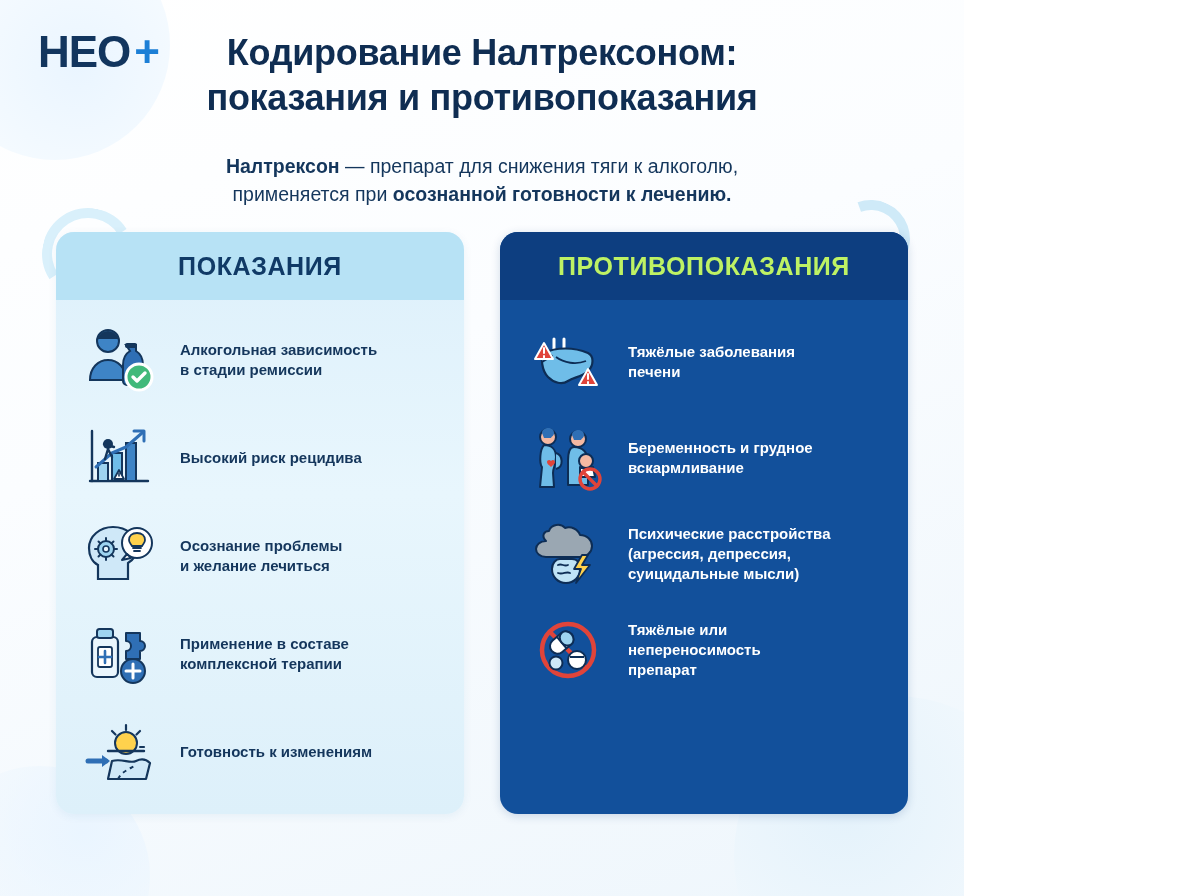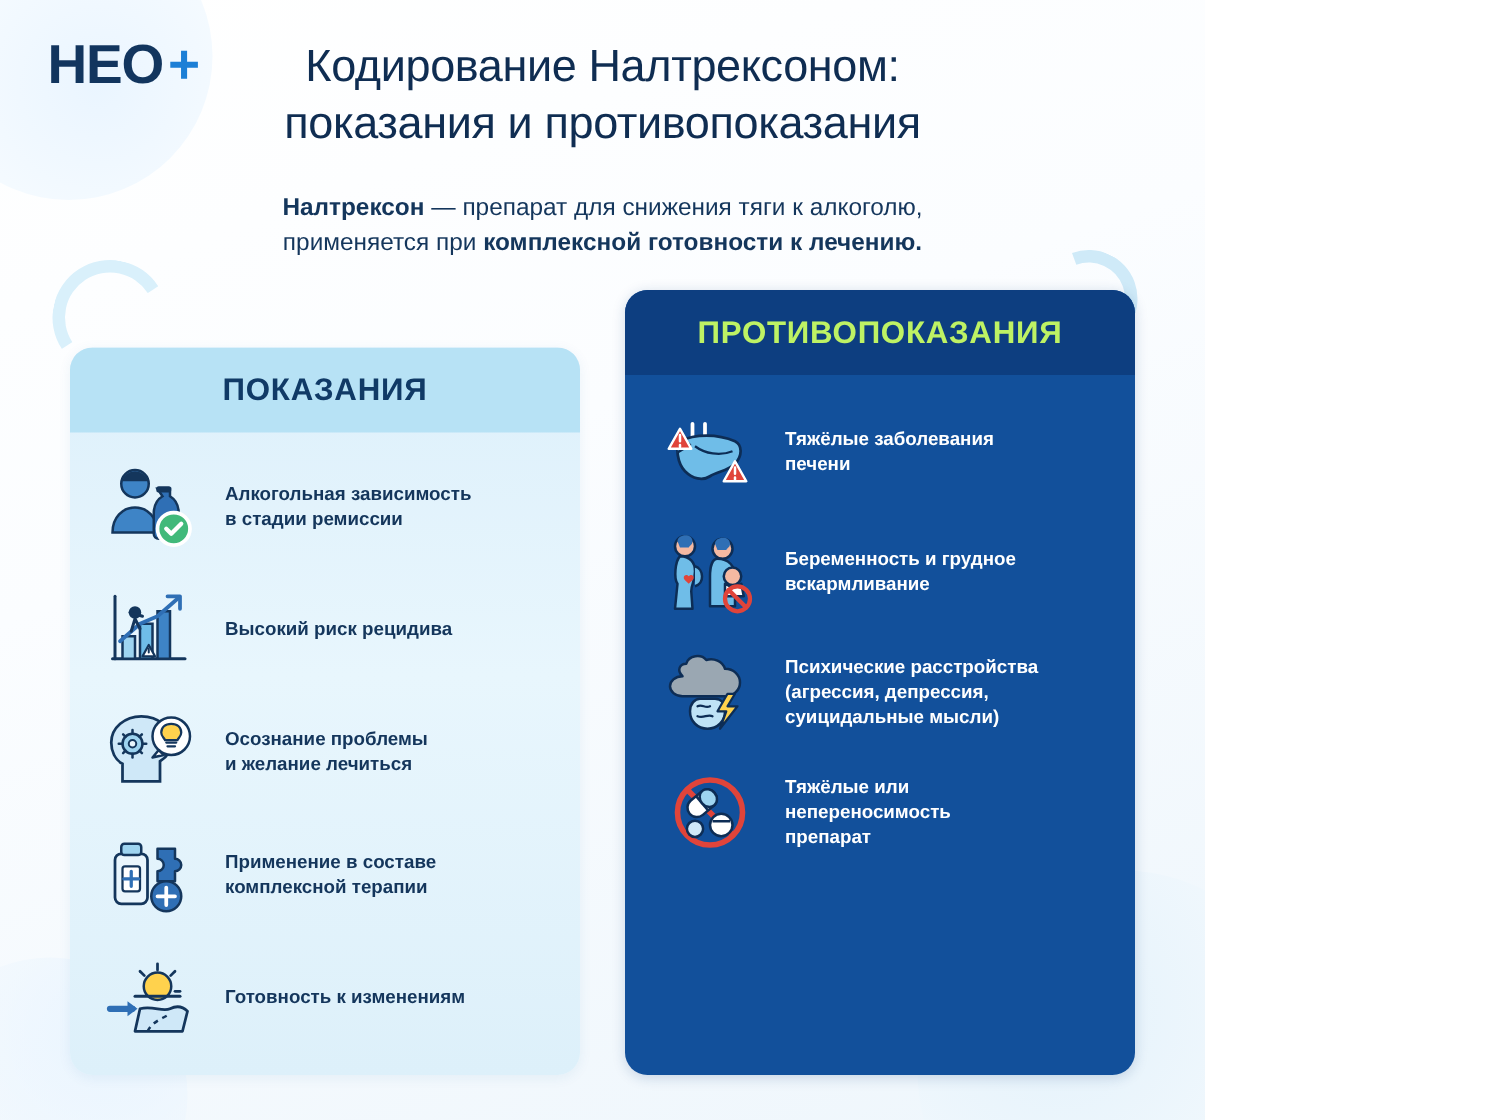--- a/index.html
+++ b/index.html
@@ -86,21 +86,21 @@
     line-height: 1;
     margin-left: 2px;
   }
 
   .header {
     padding-top: 30px;
     text-align: center;
   }
   .title {
     font-size: 36px;
-    font-weight: 400;
+    font-weight: 700;
     color: #0f2d52;
     line-height: 1.25;
     margin: 0 auto;
     max-width: 820px;
     letter-spacing: -0.3px;
   }
   .subtitle {
     margin: 32px auto 0;
     max-width: 700px;
     font-size: 19.5px;
@@ -121,21 +121,20 @@
   }
   .card {
     flex: 1 1 0;
     border-radius: 18px;
     overflow: hidden;
     position: relative;
   }
   .card-left {
     background: linear-gradient(180deg, #ddf0fb 0%, #e8f6fd 45%, #ddf0fa 100%);
     box-shadow: 0 2px 10px rgba(30,100,160,0.07);
-    margin-top: 46px;
   }
   .card-right {
     background: #12509b;
     box-shadow: 0 2px 10px rgba(16,60,120,0.18);
   }
   .card-head {
     height: 68px;
     display: flex;
     align-items: center;
     justify-content: center;
@@ -202,21 +201,21 @@
     <span class="logo-plus">+</span>
   </div>
 
   <div class="header">
     <h1 class="title">
       <span>Кодирование Налтрексоном:</span><br>
       <span>показания и противопоказания</span>
     </h1>
     <p class="subtitle">
       <b>Налтрексон</b><span> — препарат для снижения тяги к алкоголю,</span><br>
-      <span>применяется при </span><b>комплексной готовности к лечению.</b>
+      <span>применяется при </span><b>осознанной готовности к лечению.</b>
     </p>
   </div>
 
   <div class="columns">
 
     <section class="card card-left">
       <div class="card-head card-head-left">
         <span class="card-head-title">ПОКАЗАНИЯ</span>
       </div>
       <div class="items items-left">

